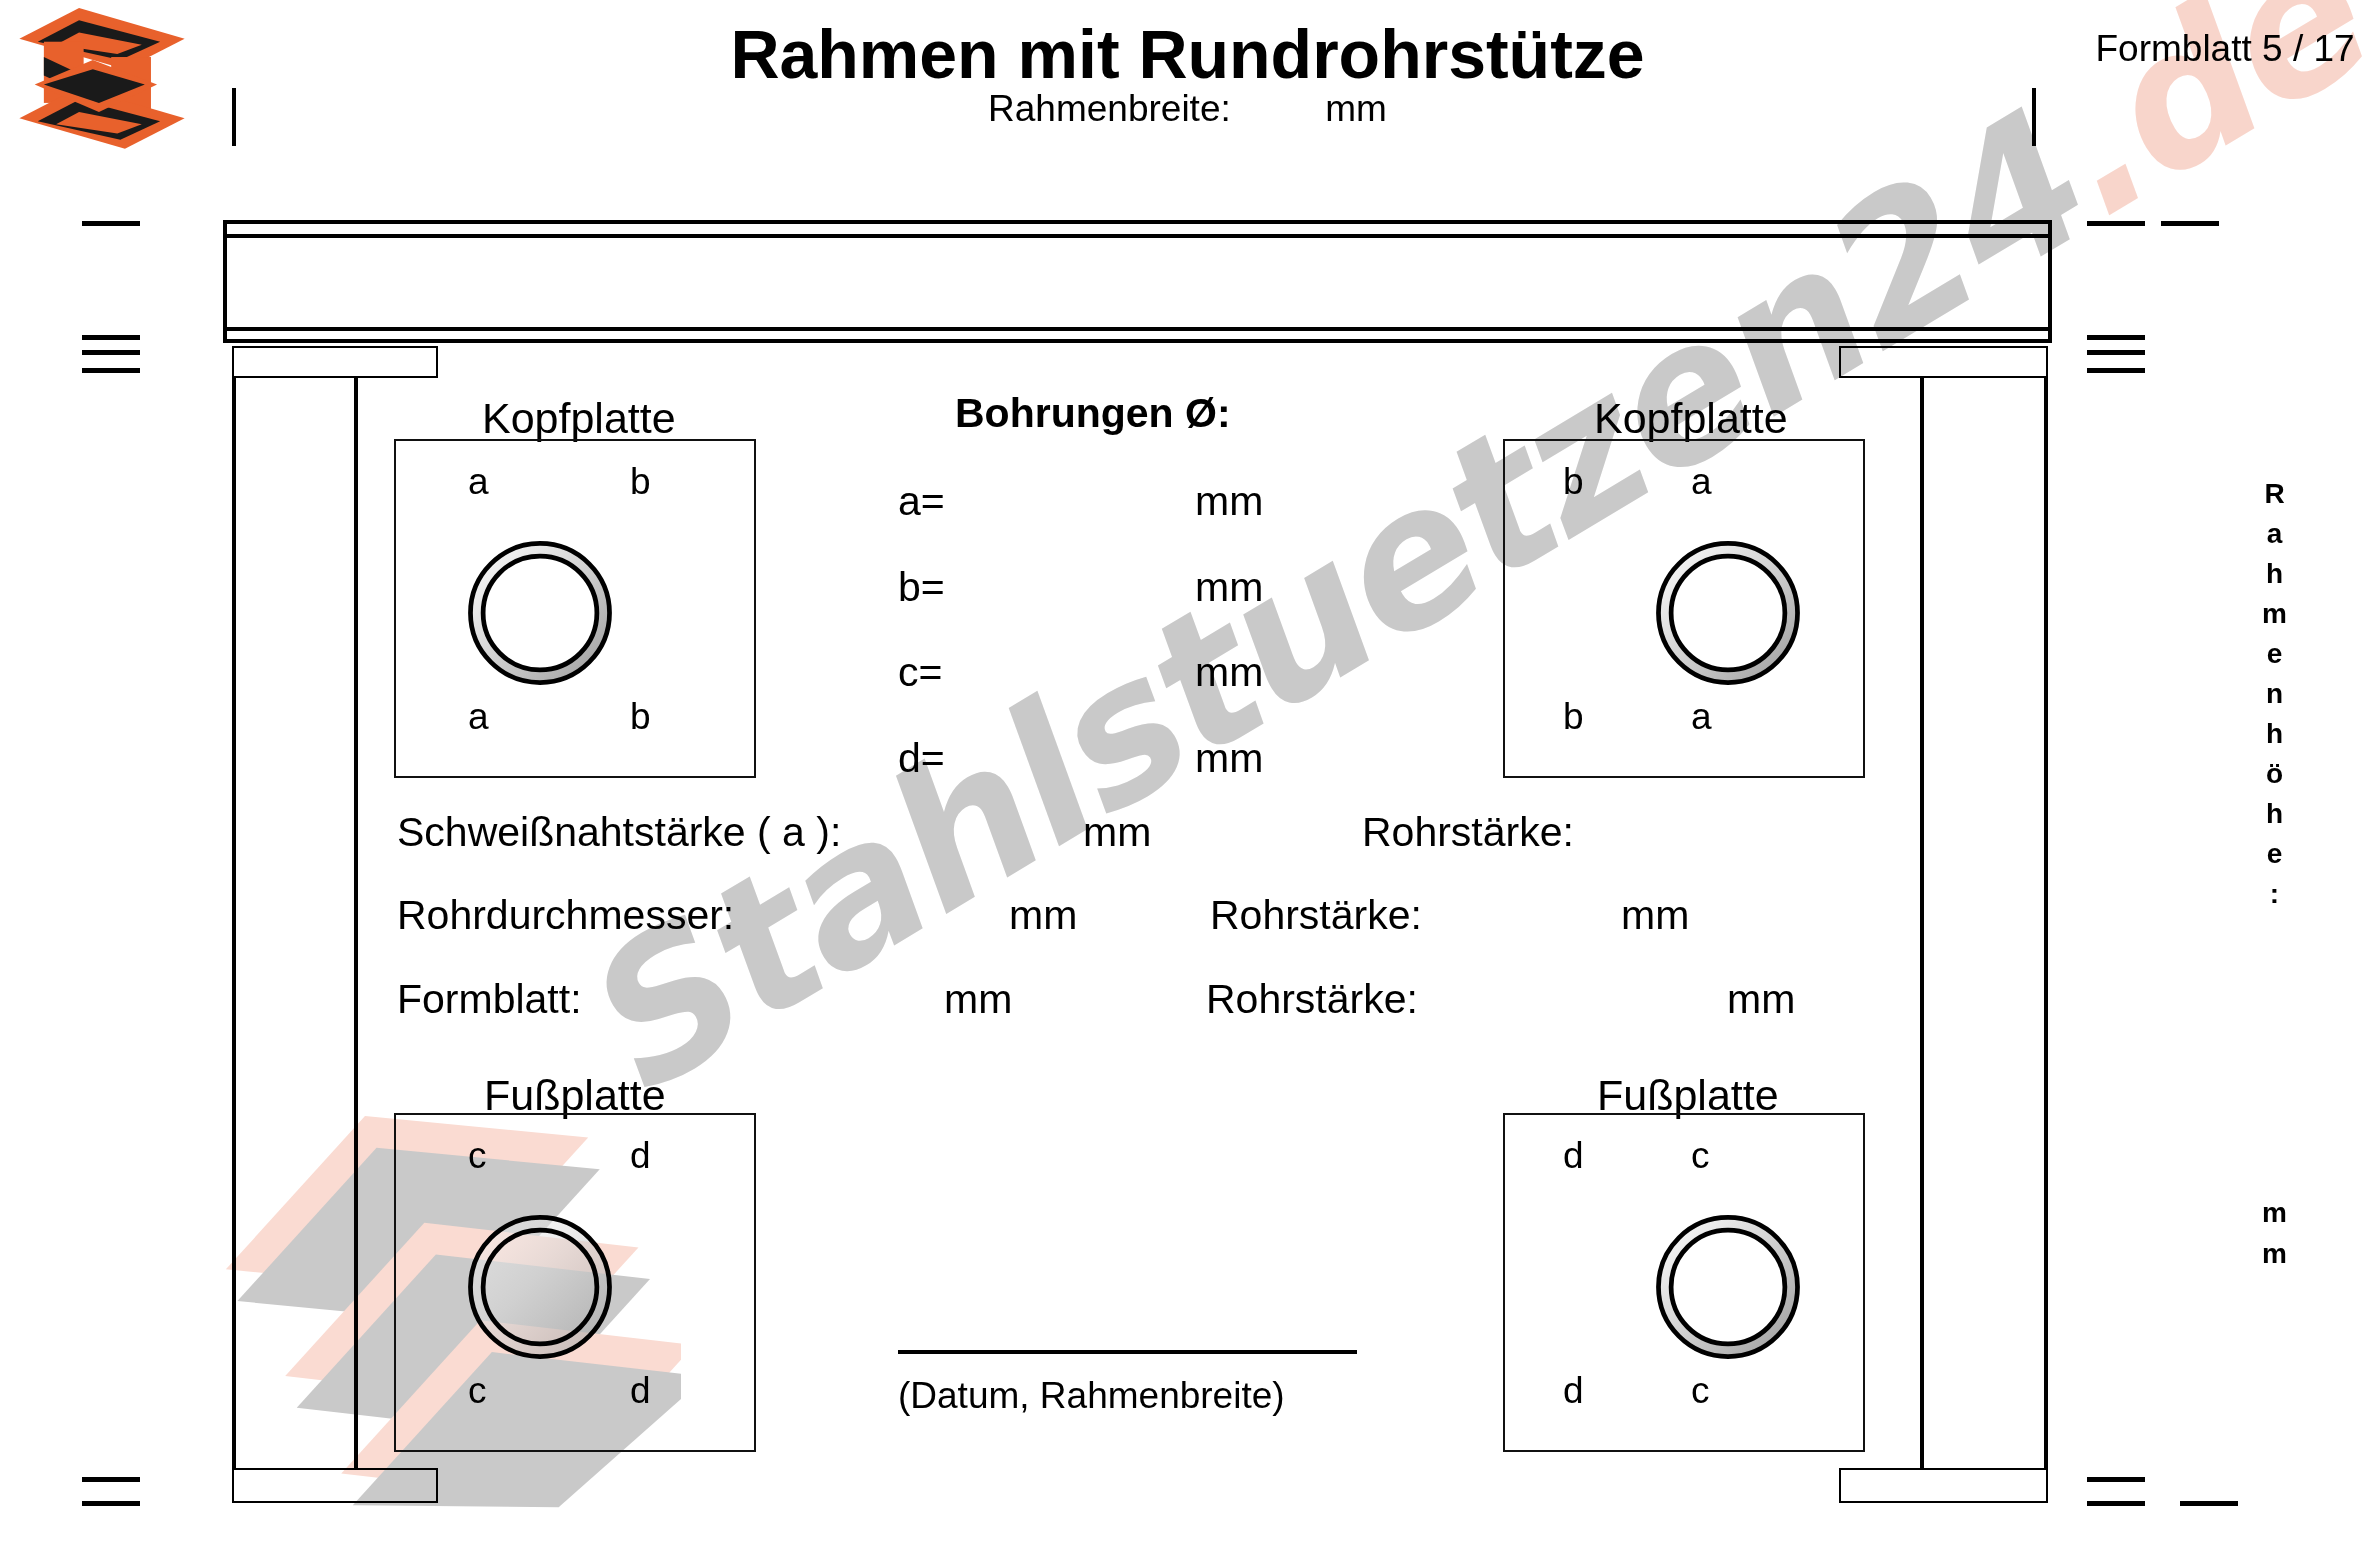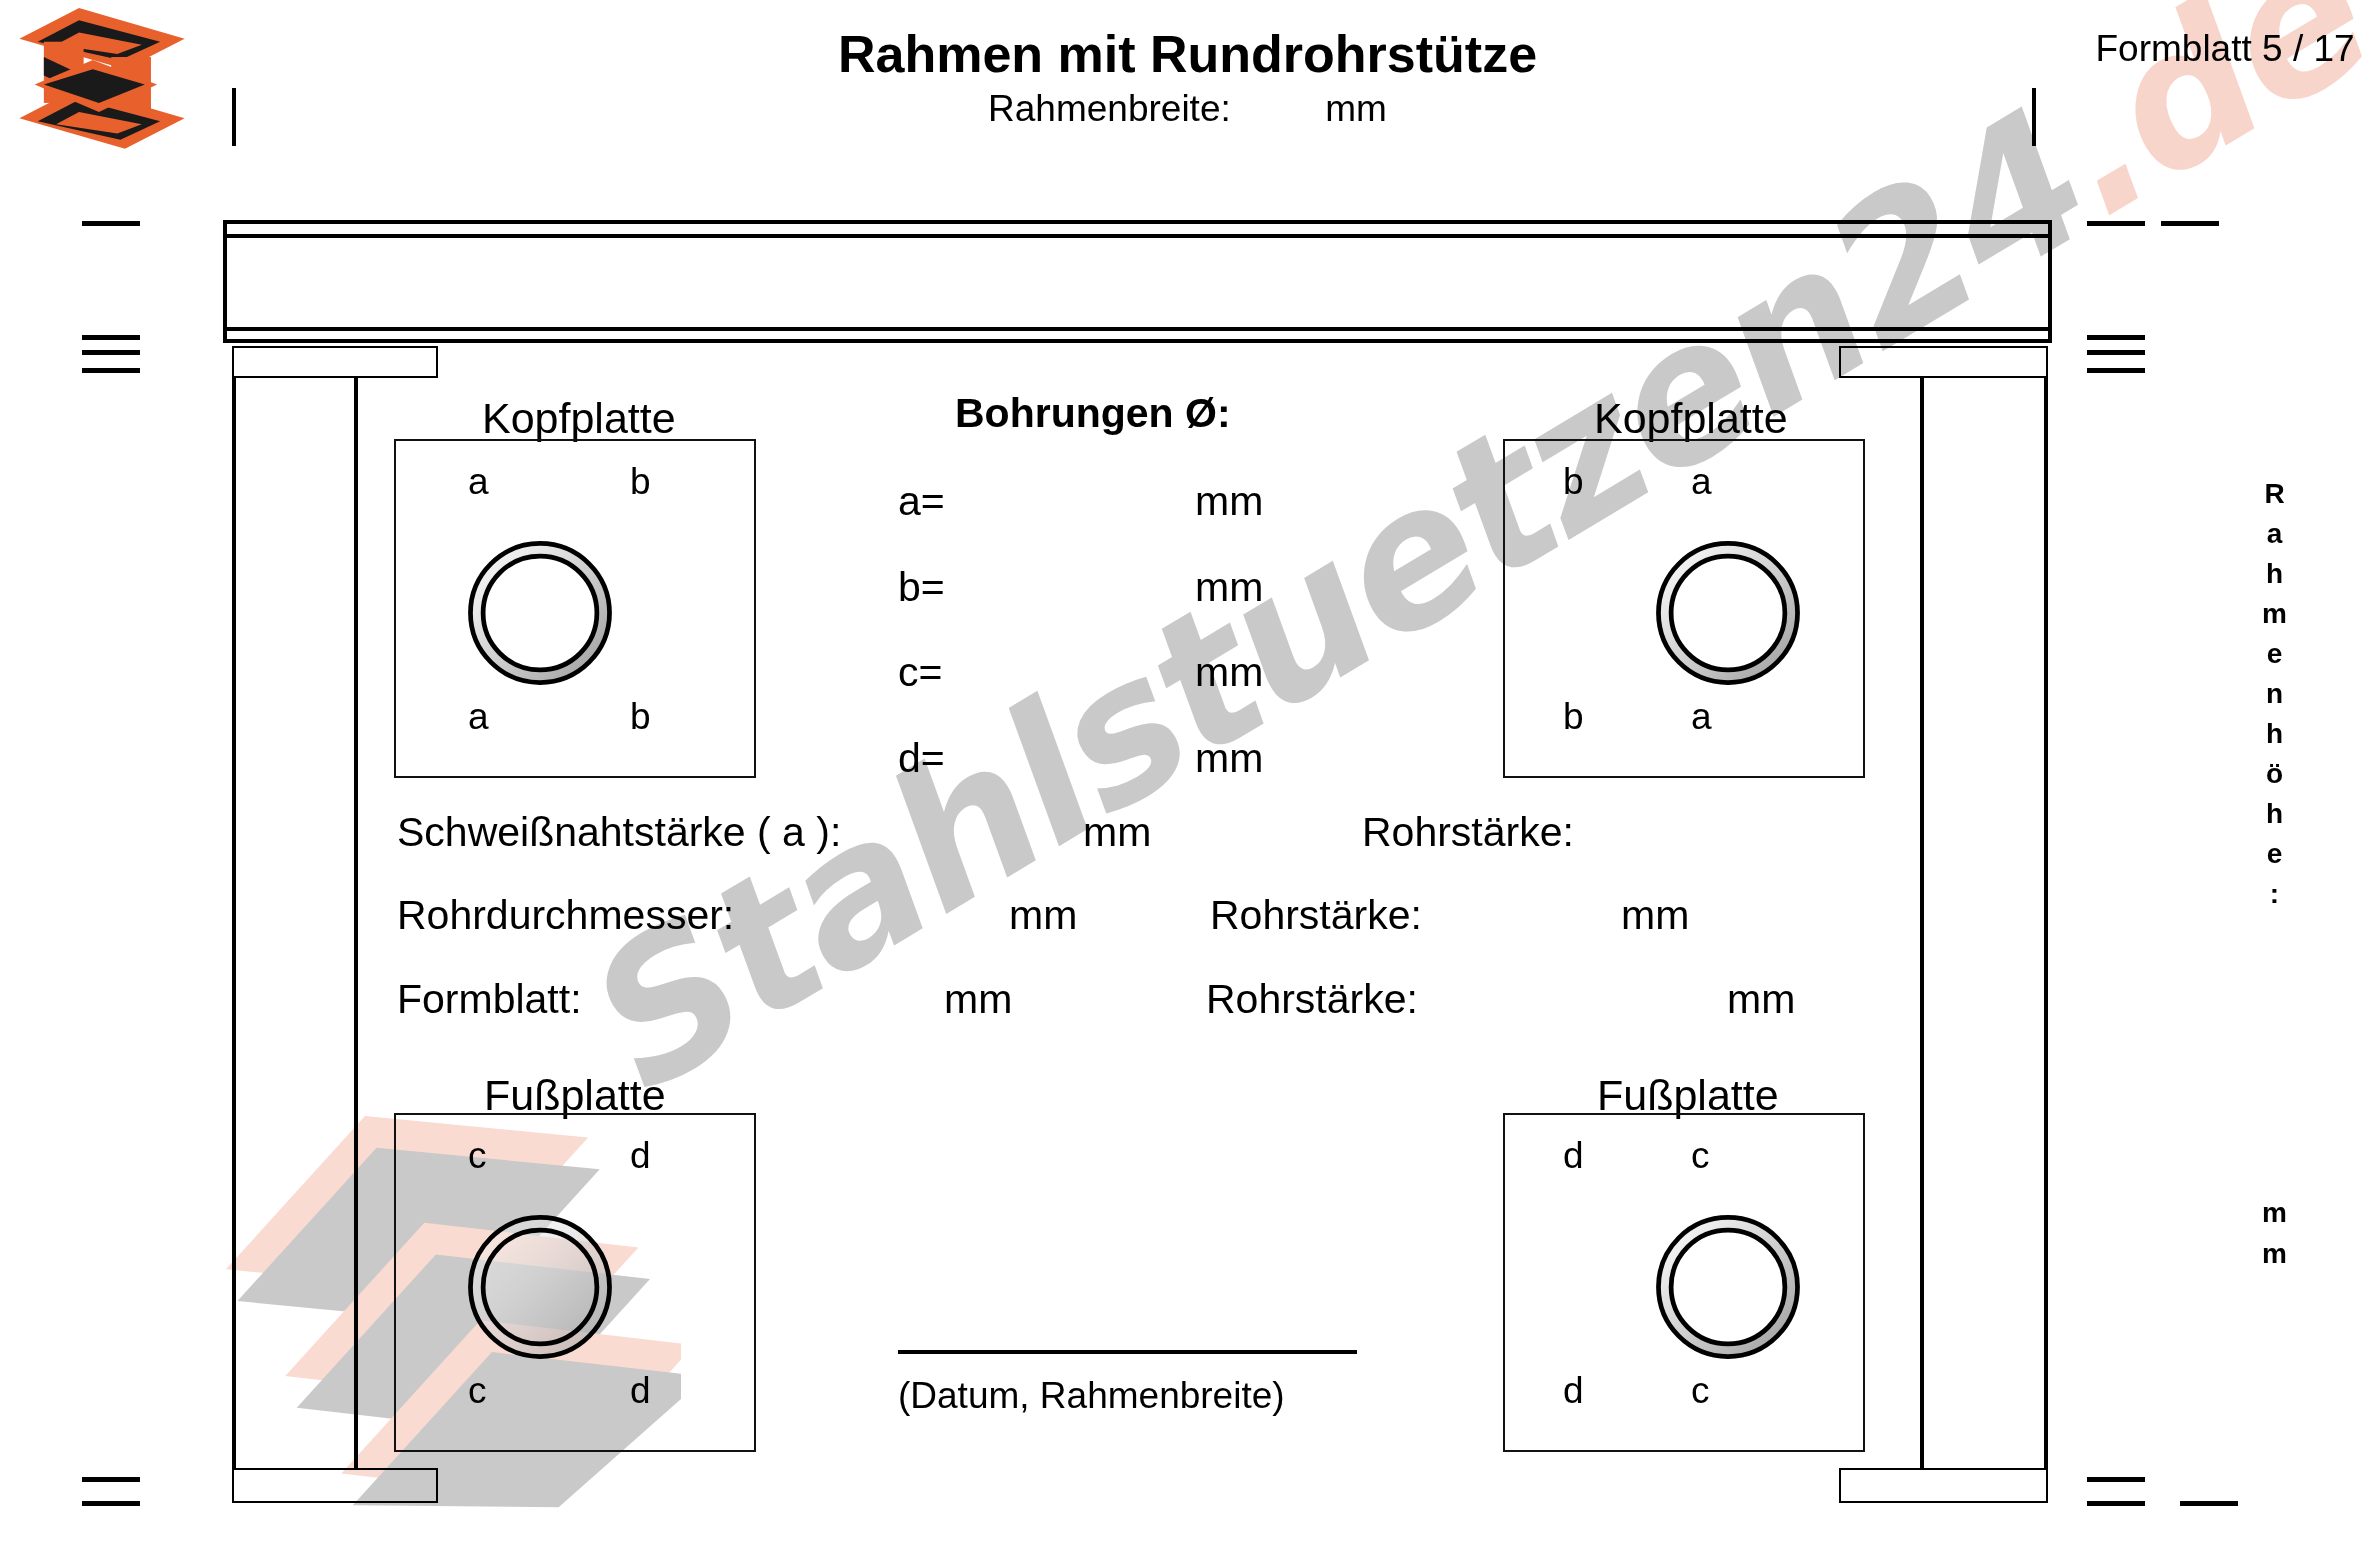--- a/index.html
+++ b/index.html
@@ -36,22 +36,22 @@
     width:482px;height:482px;
     opacity:1;
   }
   
   .draw{position:absolute;inset:0;z-index:2;}
   .txt{position:absolute;z-index:3;white-space:nowrap;}
 
   .title{
     font-family:"Liberation Sans", sans-serif;
     font-weight:bold;
-    font-size:52px;
-    left:0;right:0;top:24px;
+    font-size:68px;
+    left:0;right:0;top:15px;
     text-align:center;
     white-space:nowrap;
   }
   .subtitle{
     font-size:37px;
     left:0;right:0;top:88px;
     text-align:center;
   }
   .formnr{
     font-size:37px;

